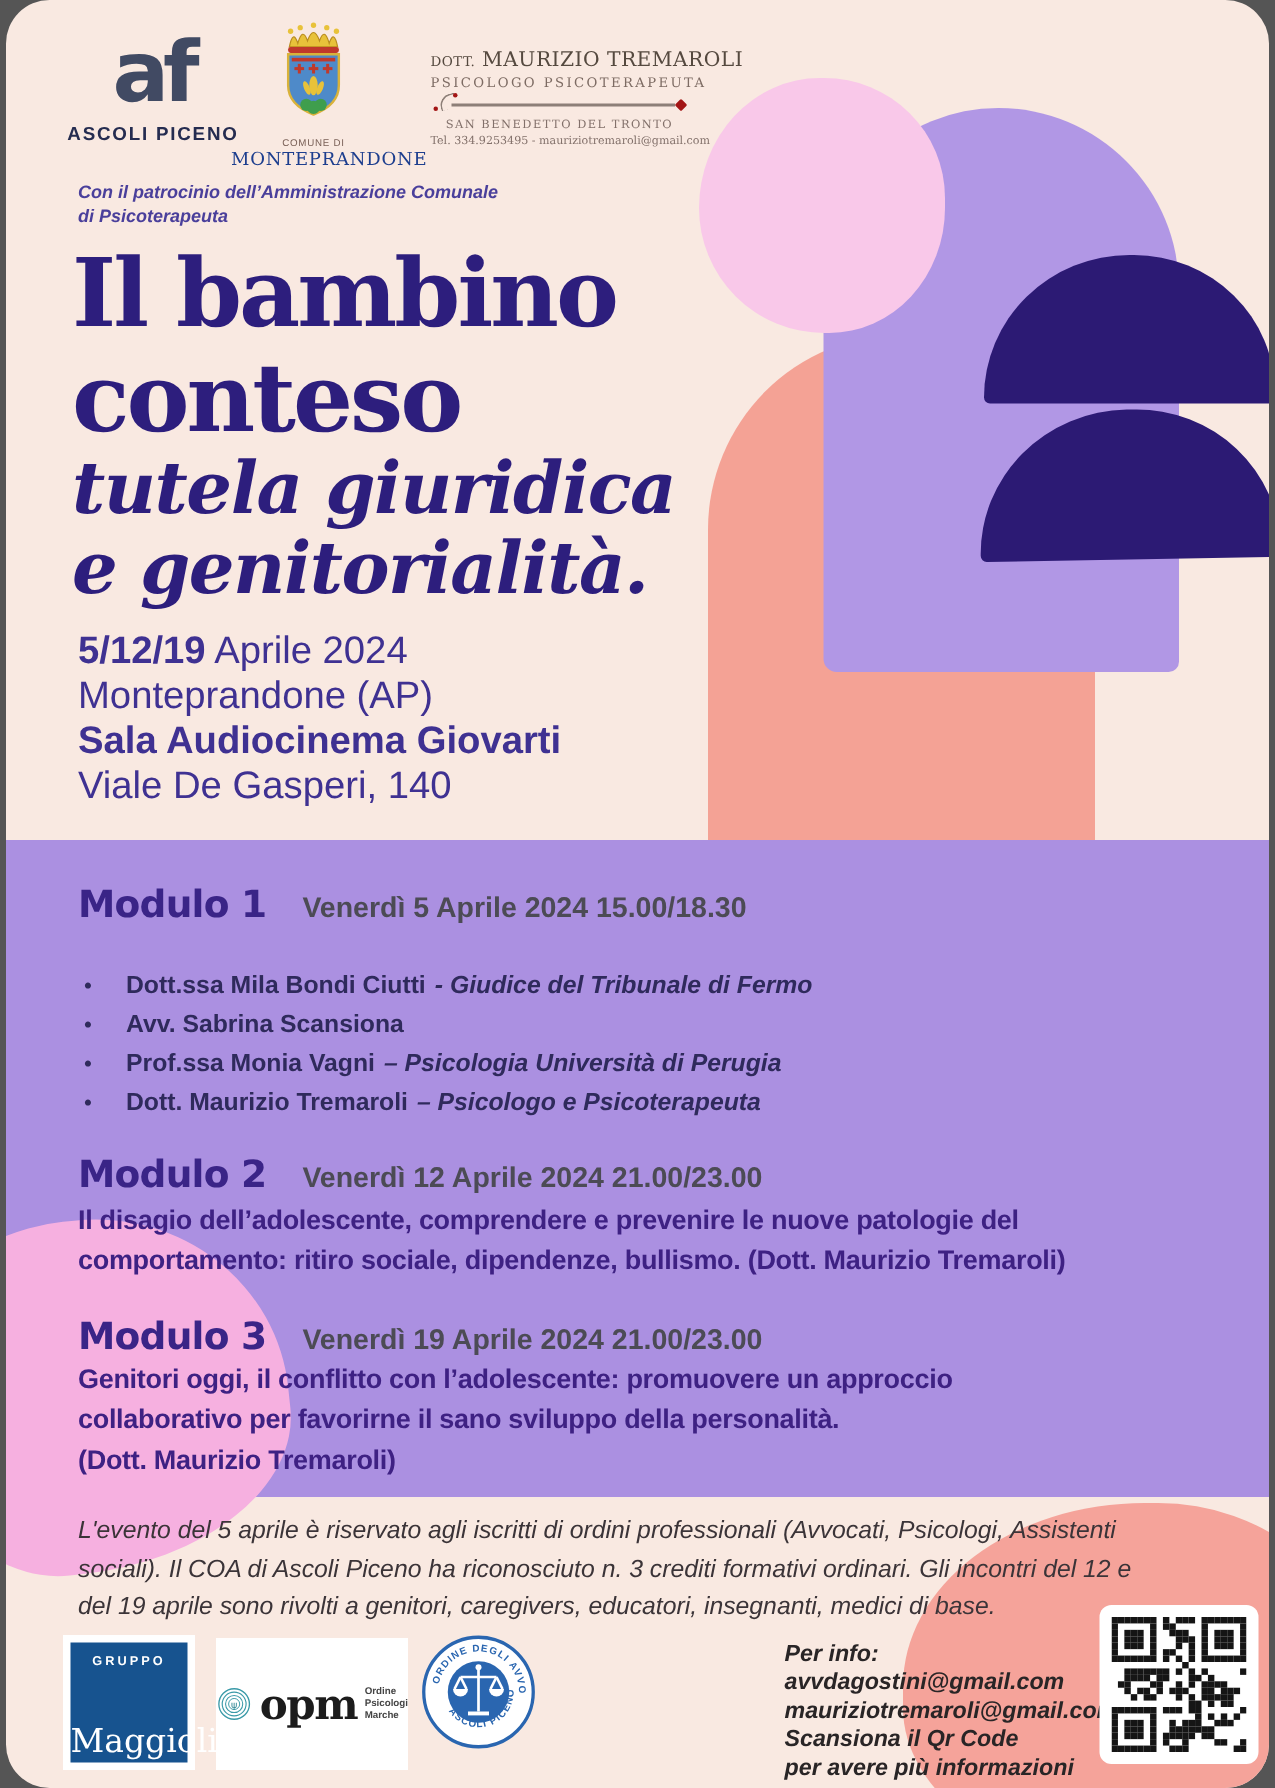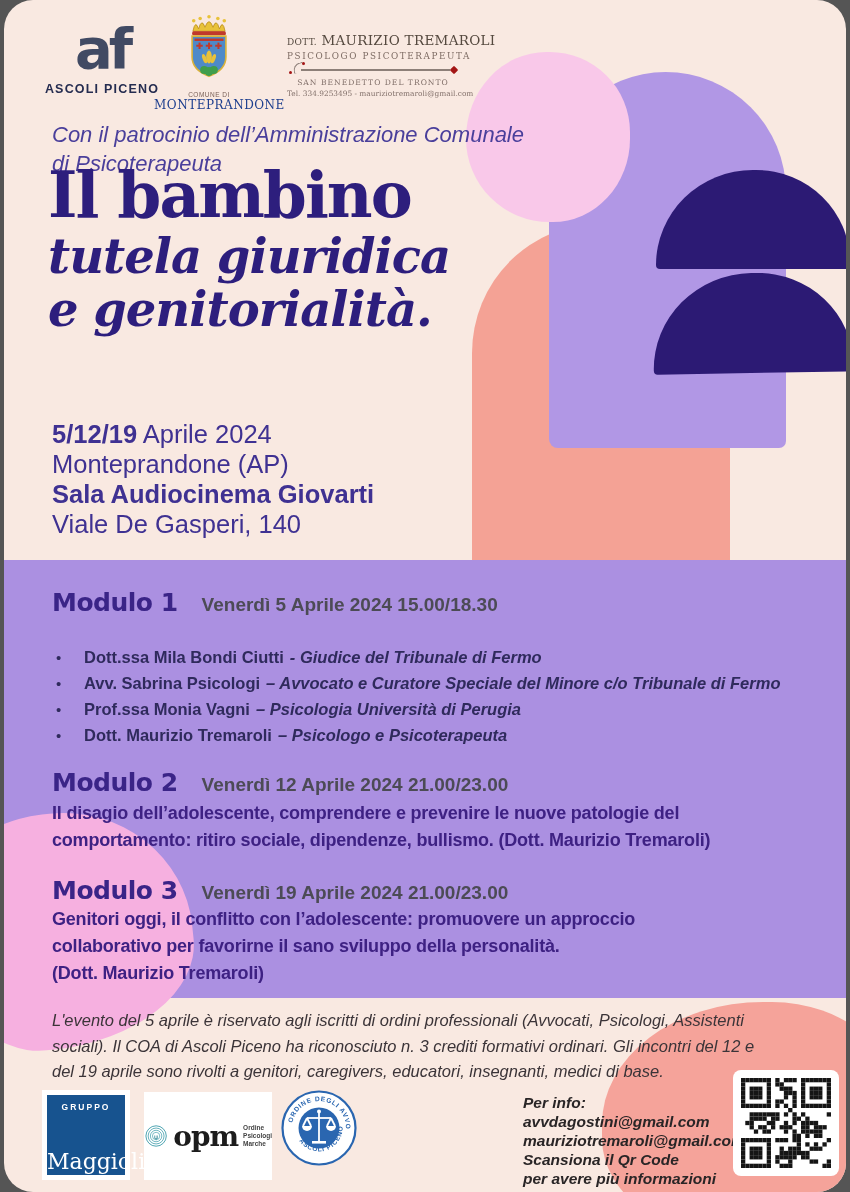--- a/index.html
+++ b/index.html
@@ -40,21 +40,21 @@
   .sword{position:relative; width:168px; height:10px; margin:4px auto 2px auto;}
   .sword .line{position:absolute; left:12px; right:7px; top:4px; height:1.5px; background:#8d7f78;}
   .sword .tip{position:absolute; right:0; top:1.5px; width:6px; height:6px; background:#a31515; border-radius:1px; transform:rotate(45deg);}
   .sword .curl{position:absolute; left:4px; top:-2px; width:10px; height:9px; border:1.3px solid #8d7f78;
     border-right:none; border-bottom:none; border-radius:8px 0 0 0; transform:rotate(-15deg);}
   .sword .d1{position:absolute; left:0; top:6px; width:3px; height:3px; background:#a31515; border-radius:50%;}
   .sword .d2{position:absolute; left:13px; top:-3px; width:3px; height:3px; background:#a31515; border-radius:50%;}
   .trem-city{font-family:"DejaVu Serif",serif; font-size:7.6px; letter-spacing:1px; color:#82706a; margin-top:3px; white-space:nowrap;}
   .trem-tel{font-family:"DejaVu Serif",serif; font-size:7.4px; color:#82706a; margin-top:2px; white-space:nowrap;}
   
-  .patronage{left:48px; top:121px; font-style:italic; font-size:22px; font-weight:400; line-height:1.3;
+  .patronage{left:48px; top:121px; font-style:italic; font-size:12px; font-weight:700; line-height:1.3;
     color:var(--patronage,#4a3f9b); z-index:6;}
   .title-block{left:44px; top:160px; z-index:6; color:var(--title,#2d1e7d);}
   .t-bold{font-family:"DejaVu Serif",serif; font-weight:800; font-size:63px; line-height:70px; letter-spacing:-2px;}
   .t-italic{font-family:"DejaVu Serif",serif; font-style:italic; font-weight:700; font-size:48px; line-height:53px; letter-spacing:-1px;}
   .event-block{left:48px; top:419px; z-index:6; font-size:25.5px; line-height:1.18; color:var(--event,#3f3192);}
   .event-block .b{font-weight:700;}
   
   .mod-head{position:absolute; left:48px; display:flex; align-items:baseline; gap:24px; z-index:10;}
   .mod-name{font-family:"DejaVu Sans",sans-serif; font-weight:800; font-size:25px; letter-spacing:-0.5px; color:var(--modName,#3a2487);}
   .mod-date{font-weight:700; font-size:19px; color:var(--dateGray,#4c4b55);}
@@ -152,20 +152,21 @@
     <div class="trem-tel">Tel. 334.9253495 - mauriziotremaroli@gmail.com</div>
   </div>
 
   <div class="abs patronage">
     <div>Con il patrocinio dell’Amministrazione Comunale</div>
     <div>di Psicoterapeuta</div>
   </div>
 
   <div class="abs title-block">
     <div class="t-bold">Il bambino</div>
+    <div class="t-bold">conteso</div>
     <div class="t-italic">tutela giuridica</div>
     <div class="t-italic">e genitorialità.</div>
   </div>
 
   <div class="abs event-block">
     <div>
       <span class="b">5/12/19</span><span> Aprile 2024</span>
     </div>
     <div>Monteprandone (AP)</div>
     <div class="b">Sala Audiocinema Giovarti</div>
@@ -177,22 +178,21 @@
     <span class="mod-date">Venerdì 5 Aprile 2024 15.00/18.30</span>
   </div>
   <ul class="speakers">
     <li>
       <span class="dot">•</span>
       <span class="nm">Dott.ssa Mila Bondi Ciutti</span>
       <span class="rl">- Giudice del Tribunale di Fermo</span>
     </li>
     <li>
       <span class="dot">•</span>
-      <span class="nm">Avv. Sabrina Psicologi</span>
-      <span class="rl">– Avvocato e Curatore Speciale del Minore c/o Tribunale di Fermo</span>
+      <span class="nm">Avv. Sabrina Scansiona</span>
     </li>
     <li>
       <span class="dot">•</span>
       <span class="nm">Prof.ssa Monia Vagni</span>
       <span class="rl">– Psicologia Università di Perugia</span>
     </li>
     <li>
       <span class="dot">•</span>
       <span class="nm">Dott. Maurizio Tremaroli</span>
       <span class="rl">– Psicologo e Psicoterapeuta</span>

